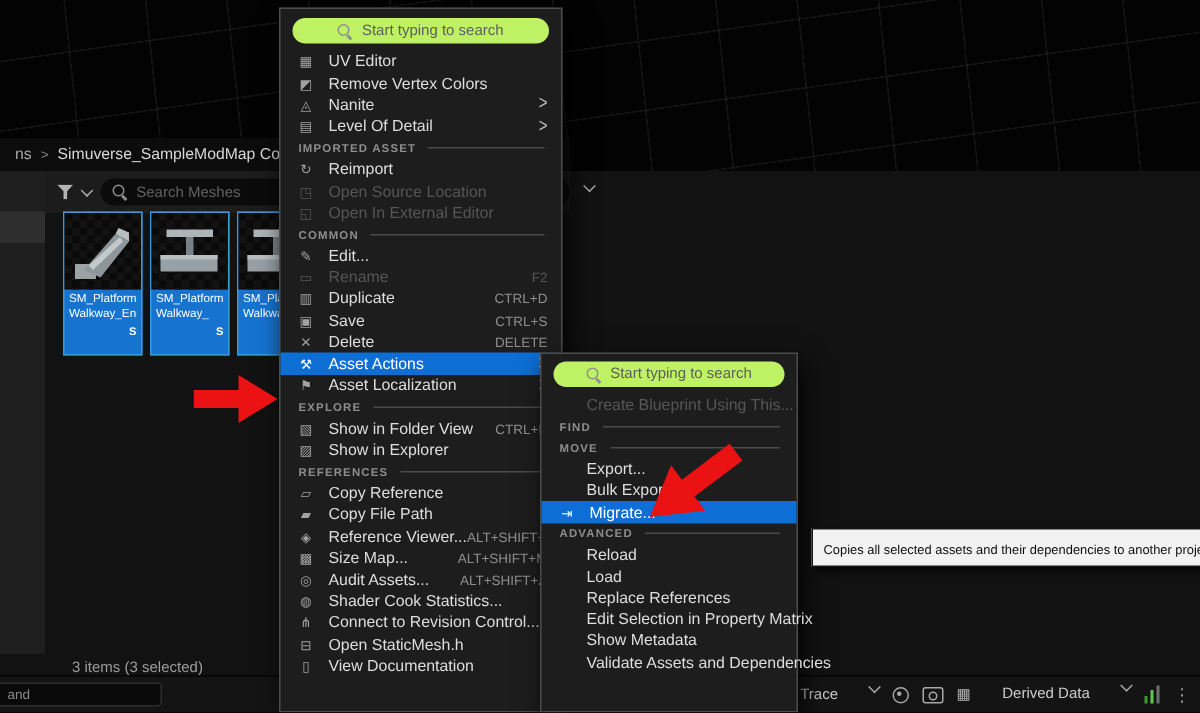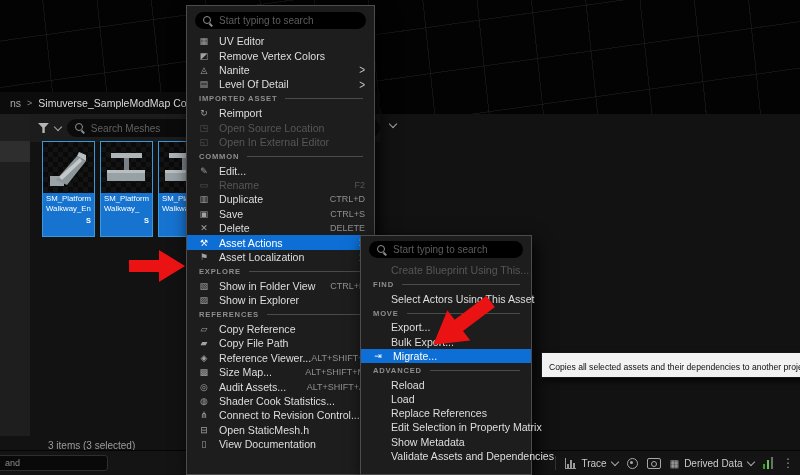--- a/index.html
+++ b/index.html
@@ -45,21 +45,21 @@
   .thumb svg{position:absolute;left:1px;top:2px;}
   .tile-label{padding:1px 3px 0;}
   .tile-name{font-size:7.8px;line-height:9.5px;color:#fff;white-space:nowrap;overflow:hidden;}
   .tile-type{font-size:7.4px;font-weight:bold;color:#fff;margin-top:3px;white-space:nowrap;overflow:hidden;padding-left:40px;}
   #cb-status{position:absolute;left:48px;top:326px;font-size:10px;color:#9c9c9c;z-index:1;}
   
   .menu{position:absolute;background:#1d1d1d;border:1px solid #4c4c4c;box-sizing:border-box;
     box-shadow:4px 6px 16px rgba(0,0,0,.85);}
   #main-menu{left:186px;top:5px;width:189px;height:470px;z-index:5;padding-top:6px;}
   #sub-menu{left:360px;top:235px;width:172px;height:240px;z-index:7;padding-top:5px;}
-  .menu .searchpill{margin:0 8px 5px;background:#000000;height:17px;}
+  .menu .searchpill{margin:0 8px 5px;background:#bef264;height:17px;justify-content:center;}
   .menu .placeholder{color:#5e5e5e;}
   .mrow{display:flex;align-items:center;height:14.4px;padding-right:9px;box-sizing:border-box;}
   #sub-menu .mrow{height:14.3px;}
   .mrow.section{padding-left:12px;}
   .seclabel{font-size:7.6px;font-weight:bold;letter-spacing:.8px;color:#8e8e8e;white-space:nowrap;}
   .secline{flex:1;height:1px;background:#4a4a4a;margin-left:8px;margin-right:2px;}
   .micon{width:14px;margin-left:10px;margin-right:8px;font-size:9px;color:#a2a2a2;text-align:center;flex:none;line-height:10px;}
   .mlabel{font-size:10.6px;color:#dedede;white-space:nowrap;}
   .mrow.noicon .mlabel{margin-left:30px;}
   .mshort{margin-left:auto;font-size:9px;color:#8f8f8f;white-space:nowrap;}
@@ -76,21 +76,21 @@
   #arrow-asset-actions{left:129px;top:247px;z-index:6;}
   #arrow-migrate{left:426px;top:301px;transform:rotate(143deg);}
   
   #status-bar{position:absolute;left:0;top:450px;width:800px;height:25px;background:#141414;
     border-top:1px solid #040404;box-sizing:border-box;z-index:3;}
   #console-input{position:absolute;left:-4px;top:4px;width:112px;height:16px;background:#090909;
     border:1px solid #2e2e2e;border-radius:3px;display:flex;align-items:center;padding-left:8px;box-sizing:border-box;}
   #console-input span{font-size:9px;color:#8a8a8a;}
   #sb-right{position:absolute;right:6px;top:0;height:24px;display:flex;align-items:center;gap:9px;}
   .sb-sep{width:1px;height:14px;background:#323232;}
-  .sb-group{display:flex;align-items:center;gap:5px;}
+  .sb-group{display:flex;align-items:flex-start;gap:21px;}
   .sb-label{font-size:10px;color:#cdcdcd;}
   .trace-icon{display:flex;align-items:flex-end;gap:1px;height:10px;border-left:1px solid #9a9a9a;border-bottom:1px solid #9a9a9a;padding:0 1px;}
   .trace-icon i{display:block;width:2px;background:#9a9a9a;}
   .ring-icon{width:11px;height:11px;border:1.4px solid #a8a8a8;border-radius:50%;box-sizing:border-box;position:relative;}
   .ring-icon::after{content:'';position:absolute;left:2.5px;top:2.5px;width:3px;height:3px;background:#a8a8a8;border-radius:50%;}
   .camera-icon{width:14px;height:11px;border:1.3px solid #a8a8a8;border-radius:2px;box-sizing:border-box;position:relative;}
   .camera-icon::after{content:'';position:absolute;left:3.5px;top:2px;width:4px;height:4px;border:1.2px solid #a8a8a8;border-radius:50%;}
   .grid-glyph{font-size:10px;color:#b2b2b2;}
   .levels-icon{display:flex;align-items:flex-end;gap:1.5px;height:12px;}
   .levels-icon i{display:block;width:2.5px;}
@@ -315,23 +315,20 @@
       <span class="placeholder">Start typing to search</span>
     </div>
     <div id="sub-menu-rows">
         <div class="mrow item disabled noicon">
           <span class="mlabel">Create Blueprint Using This...</span>
         </div>
         <div class="mrow section">
           <span class="seclabel">FIND</span>
           <span class="secline"></span>
         </div>
-        <div class="mrow item noicon">
-          <span class="mlabel">Select Actors Using This Asset</span>
-        </div>
         <div class="mrow section">
           <span class="seclabel">MOVE</span>
           <span class="secline"></span>
         </div>
         <div class="mrow item noicon">
           <span class="mlabel">Export...</span>
         </div>
         <div class="mrow item noicon">
           <span class="mlabel">Bulk Export...</span>
         </div>

